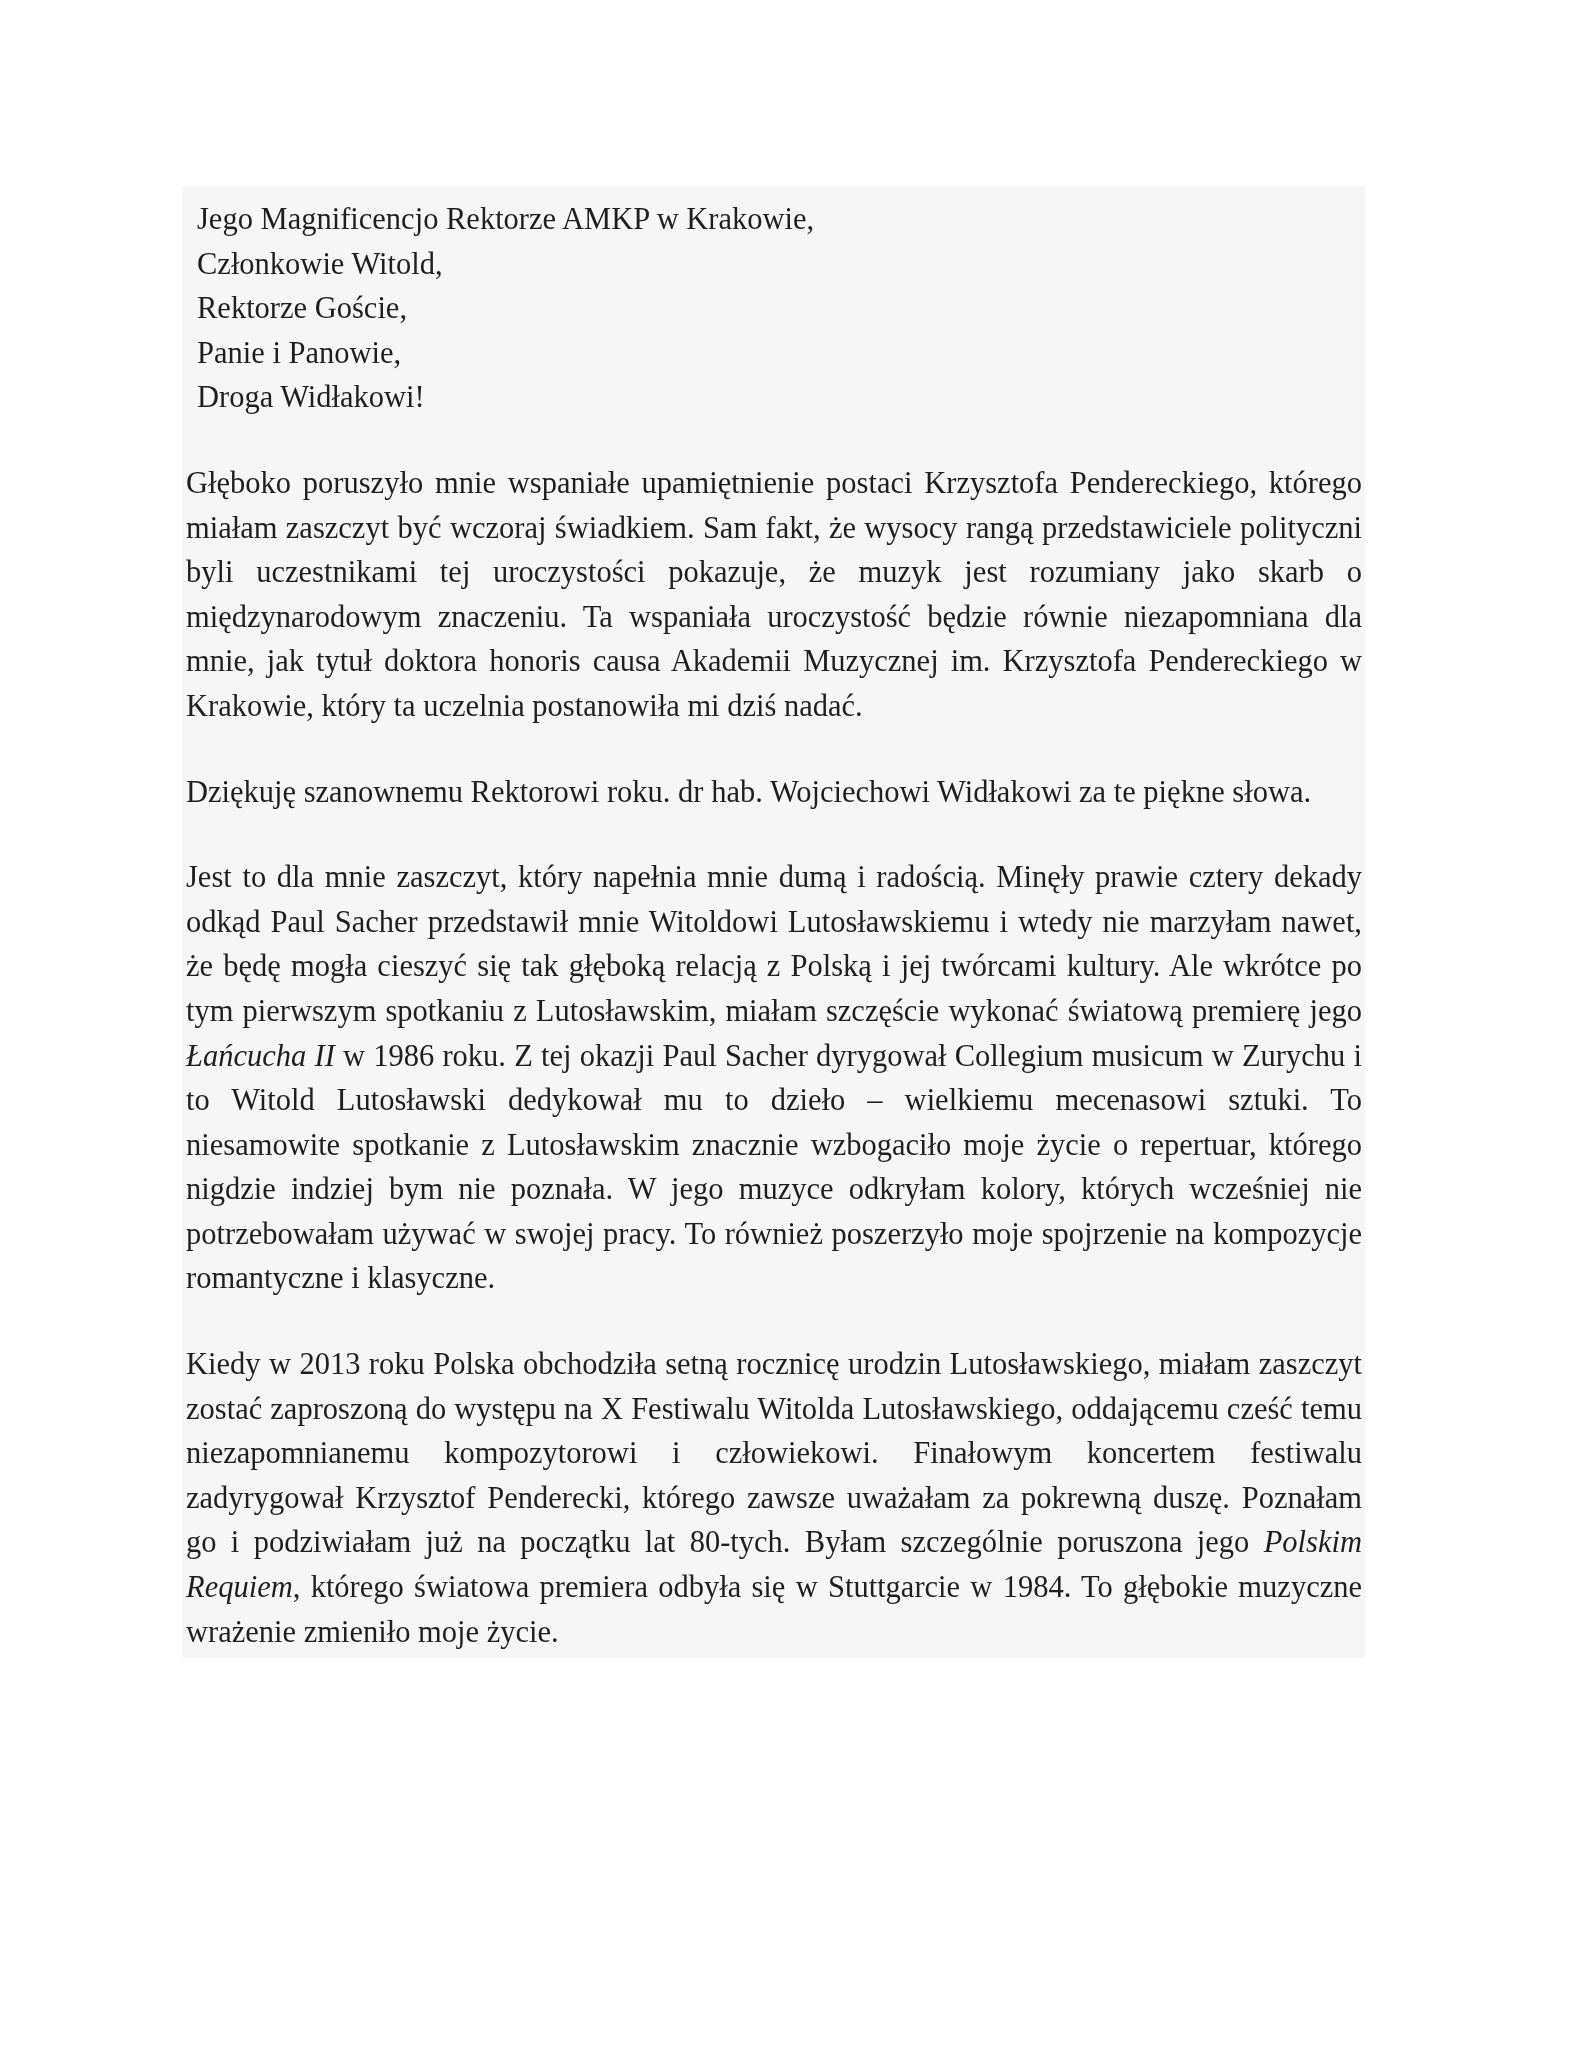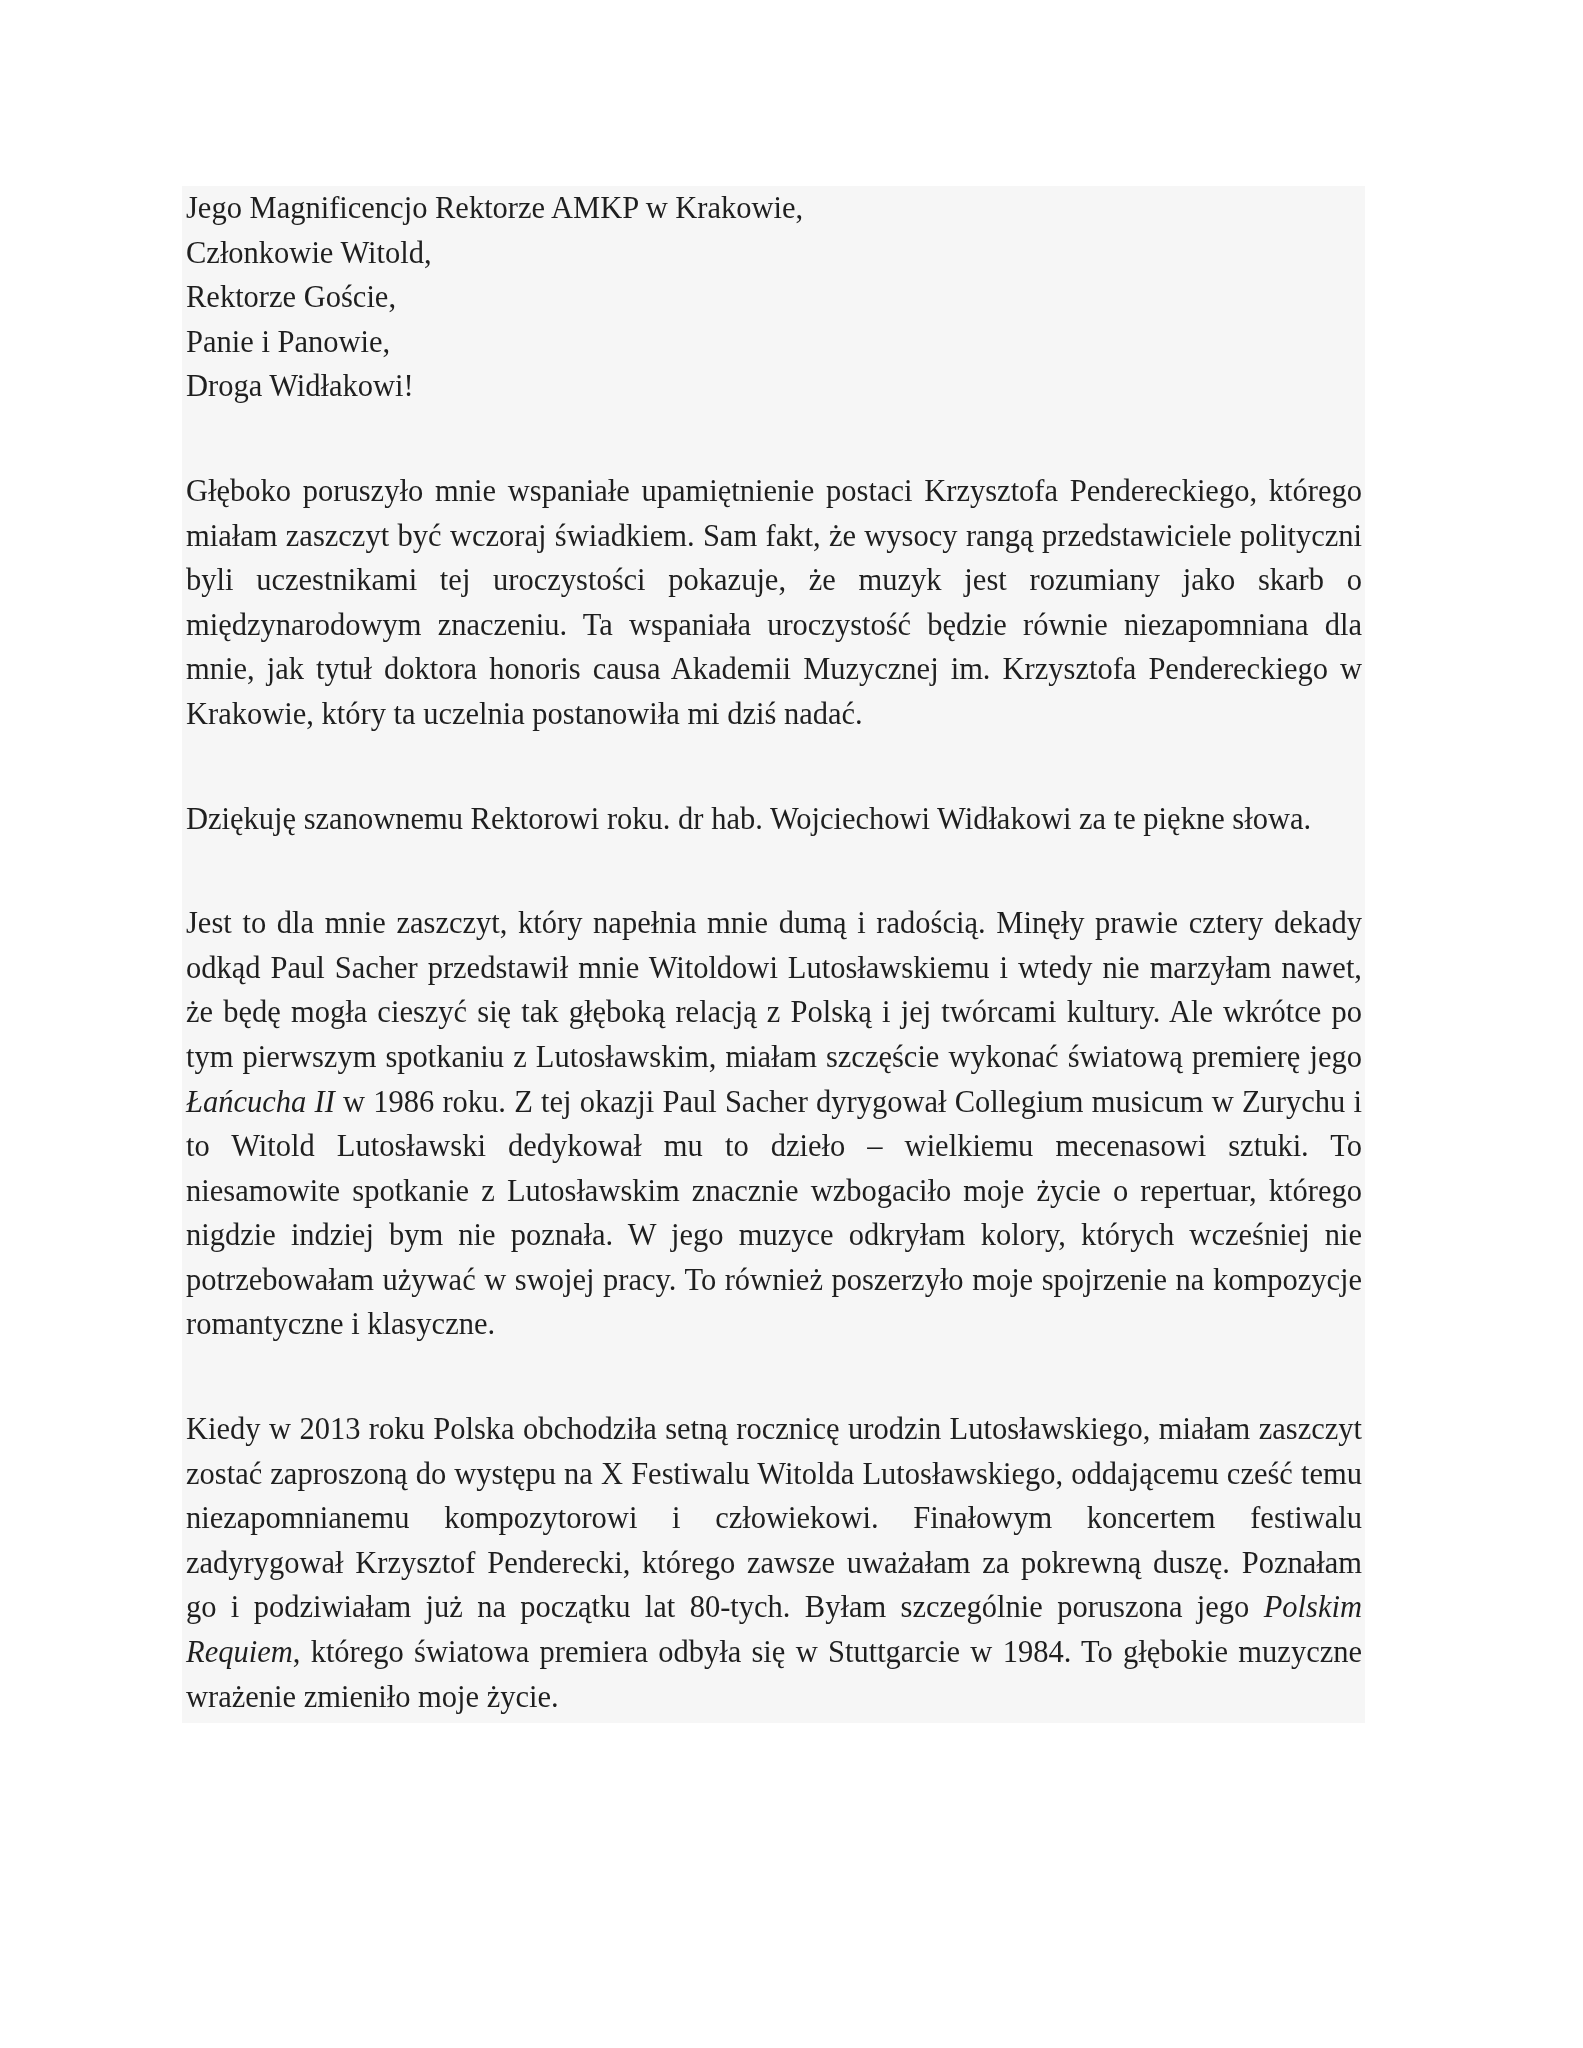--- a/index.html
+++ b/index.html
@@ -12,24 +12,24 @@
     left: 182px; top: 186px;
     width: 1183px;
     background: #f6f6f6;
     padding: 0 3px 0 4px;
     box-sizing: border-box;
     font-family: "Liberation Serif", "DejaVu Serif", serif;
     font-size: 30.5px;
     line-height: 44.6px;
     color: #1f1f1f;
   }
-  .salutation { margin: 0; }
+  .salutation { margin: 11px; }
   .salutation div { white-space: nowrap; }
   .para {
-    margin: 60px 0 0 0;
+    margin: 41px 0 0 0;
     text-align: justify;
     hyphens: none;
   }
   .para em { font-style: italic; }
   .last { padding-bottom: 4px; }
 </style>
 </head>
 <body>
 
 <div class="page">

